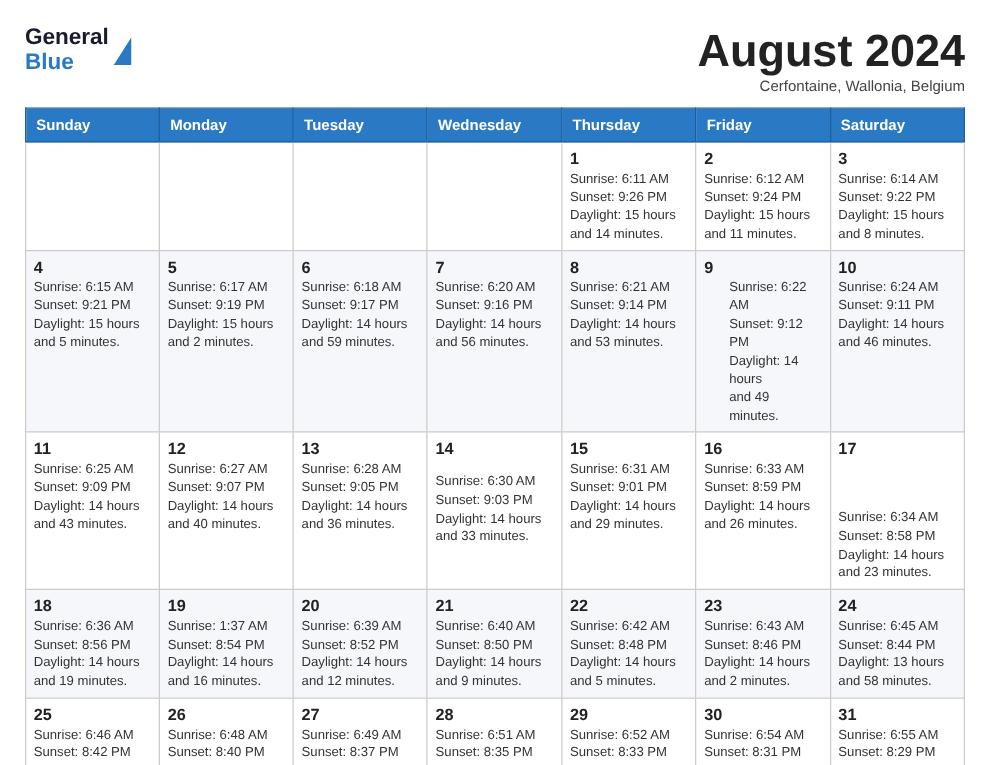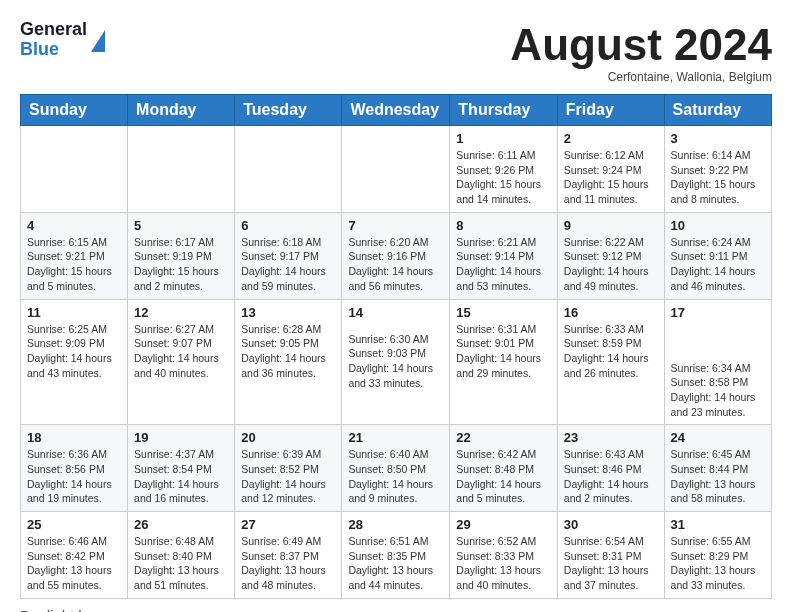--- a/index.html
+++ b/index.html
@@ -33,40 +33,40 @@
     .logo-text span:last-child { color: #2979c5; }
     .logo-triangle {
       width: 0;
       height: 0;
       border-left: 14px solid transparent;
       border-bottom: 22px solid #2979c5;
       margin-top: 2px;
     }
     .title-block { text-align: right; }
     .title-block h1 {
-      font-size: 44px;
+      font-size: 36px;
       font-weight: bold;
       color: #222;
     }
     .title-block h2 {
       font-size: 12px;
       font-weight: normal;
       color: #444;
     }
     .calendar {
       width: 100%;
       border-collapse: collapse;
       font-size: 11px;
     }
     .calendar th {
       background: #2979c5;
       color: #fff;
       text-align: left;
       padding: 6px 8px;
-      font-size: 16px;
+      font-size: 12px;
       font-weight: bold;
       border: 1px solid #1a5fa0;
     }
     .calendar td {
       border: 1px solid #ccc;
       vertical-align: top;
       padding: 5px 6px;
       width: 108px;
       min-height: 80px;
       background: #fff;
@@ -181,21 +181,21 @@
         </td>
         <td>
           <span class="day-num">8</span>
           <div class="day-info" style="white-space: pre-line;">Sunrise: 6:21 AM
 Sunset: 9:14 PM
 Daylight: 14 hours
 and 53 minutes.</div>
         </td>
         <td>
           <span class="day-num">9</span>
-          <div class="day-info" style="white-space: pre-line;">Sunrise: 6:22 AM
+          <div class="day-info" style="white-space: pre-line; margin-left: 20px;">Sunrise: 6:22 AM
 Sunset: 9:12 PM
 Daylight: 14 hours
 and 49 minutes.</div>
         </td>
         <td>
           <span class="day-num">10</span>
           <div class="day-info" style="white-space: pre-line;">Sunrise: 6:24 AM
 Sunset: 9:11 PM
 Daylight: 14 hours
 and 46 minutes.</div>
@@ -255,21 +255,21 @@
       <tr>
         <td>
           <span class="day-num">18</span>
           <div class="day-info" style="white-space: pre-line;">Sunrise: 6:36 AM
 Sunset: 8:56 PM
 Daylight: 14 hours
 and 19 minutes.</div>
         </td>
         <td>
           <span class="day-num">19</span>
-          <div class="day-info" style="white-space: pre-line;">Sunrise: 4:37 AM
+          <div class="day-info" style="white-space: pre-line;">Sunrise: 1:37 AM
 Sunset: 8:54 PM
 Daylight: 14 hours
 and 16 minutes.</div>
         </td>
         <td>
           <span class="day-num">20</span>
           <div class="day-info" style="white-space: pre-line;">Sunrise: 6:39 AM
 Sunset: 8:52 PM
 Daylight: 14 hours
 and 12 minutes.</div>

